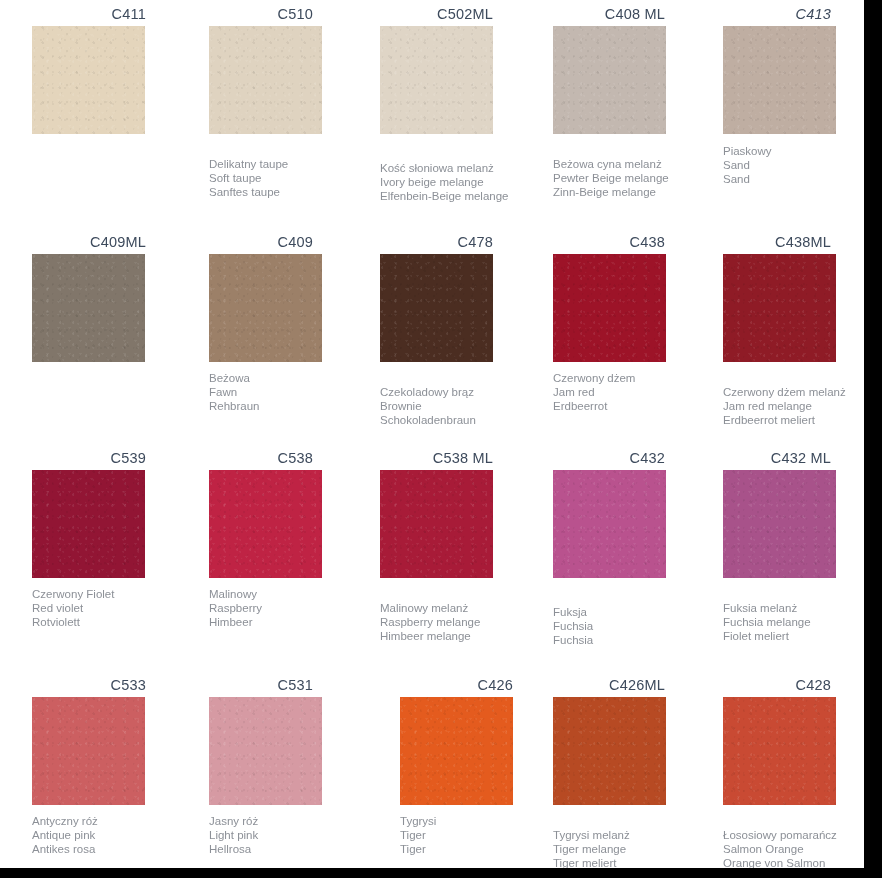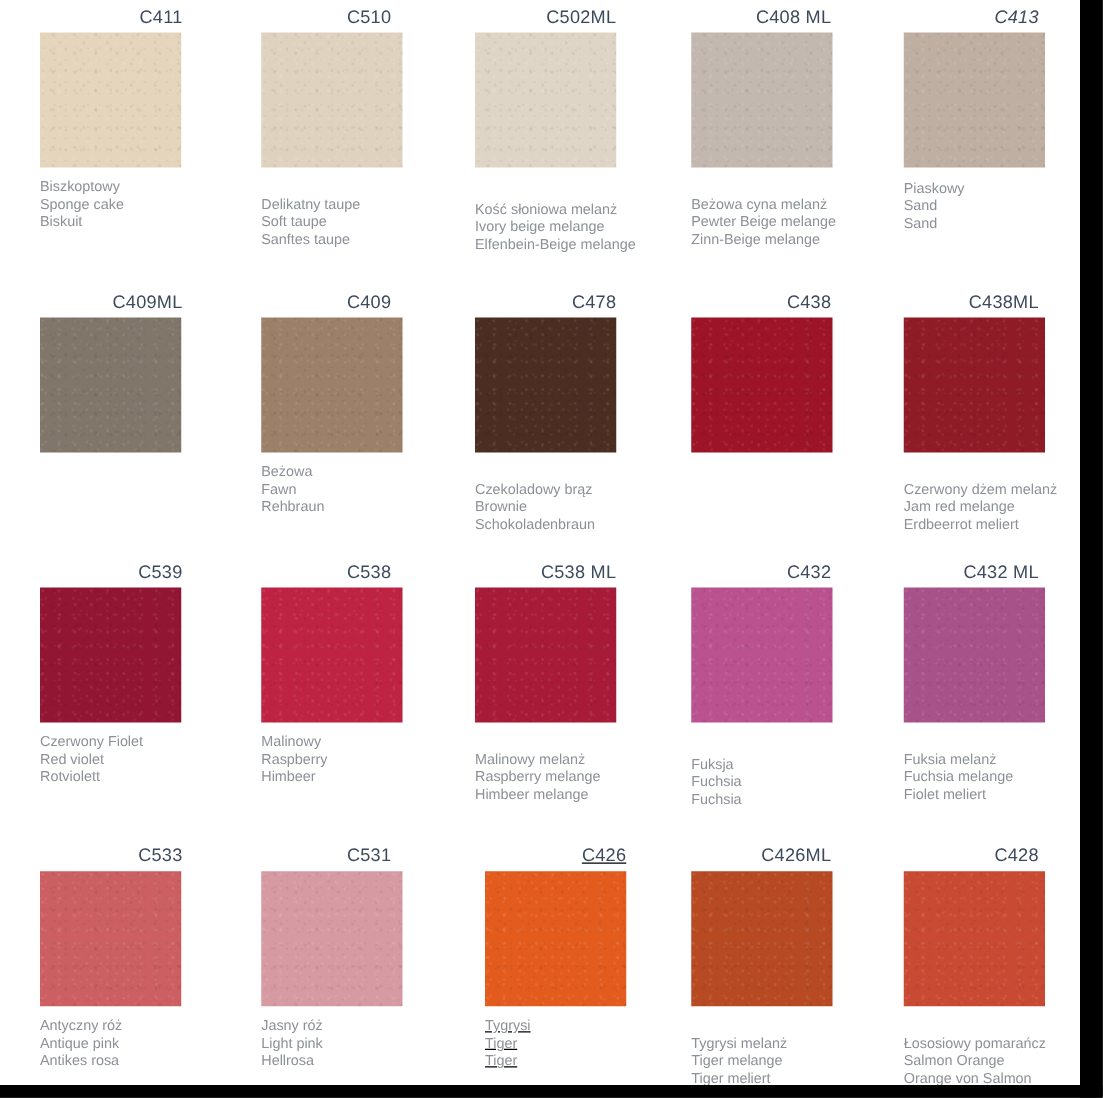--- a/index.html
+++ b/index.html
@@ -106,25 +106,20 @@
 </style>
 </head>
 <body>
 
 <div id="page">
   <div id="grid">
       <div class="swatch-row" style="top: 6px;">
         <div class="swatch-cell" style="left: 32px;">
           <div class="swatch-code" style="width: 116px;">C411</div>
           <div class="swatch-chip" title="C411" style="background: rgb(228, 213, 188); margin-top: 2px;"></div>
-          <div class="swatch-names" style="margin-top: 9px;">
-            <div class="name-pl">Biszkoptowy</div>
-            <div class="name-en">Sponge cake</div>
-            <div class="name-de">Biskuit</div>
-          </div>
         </div>
         <div class="swatch-cell" style="left: 209px;">
           <div class="swatch-code" style="width: 106px;">C510</div>
           <div class="swatch-chip" title="C510" style="background: rgb(223, 211, 192); margin-top: 2px;"></div>
           <div class="swatch-names" style="margin-top: 23px;">
             <div class="name-pl">Delikatny taupe</div>
             <div class="name-en">Soft taupe</div>
             <div class="name-de">Sanftes taupe</div>
           </div>
         </div>
@@ -175,20 +170,25 @@
           <div class="swatch-chip" title="C478" style="background: rgb(75, 45, 33); margin-top: 2px;"></div>
           <div class="swatch-names" style="margin-top: 23px;">
             <div class="name-pl">Czekoladowy brąz</div>
             <div class="name-en">Brownie</div>
             <div class="name-de">Schokoladenbraun</div>
           </div>
         </div>
         <div class="swatch-cell" style="left: 553px;">
           <div class="swatch-code" style="width: 114px;">C438</div>
           <div class="swatch-chip" title="C438" style="background: rgb(157, 19, 40); margin-top: 2px;"></div>
+          <div class="swatch-names" style="margin-top: 9px;">
+            <div class="name-pl">Czerwony dżem</div>
+            <div class="name-en">Jam red</div>
+            <div class="name-de">Erdbeerrot</div>
+          </div>
         </div>
         <div class="swatch-cell" style="left: 723px;">
           <div class="swatch-code" style="width: 110px;">C438ML</div>
           <div class="swatch-chip" title="C438ML" style="background: rgb(143, 27, 38); margin-top: 2px;"></div>
           <div class="swatch-names" style="margin-top: 23px;">
             <div class="name-pl">Czerwony dżem melanż</div>
             <div class="name-en">Jam red melange</div>
             <div class="name-de">Erdbeerrot meliert</div>
           </div>
         </div>
@@ -252,21 +252,21 @@
         </div>
         <div class="swatch-cell" style="left: 209px;">
           <div class="swatch-code" style="width: 106px;">C531</div>
           <div class="swatch-chip" title="C531" style="background: rgb(214, 154, 163); margin-top: 2px;"></div>
           <div class="swatch-names" style="margin-top: 9px;">
             <div class="name-pl">Jasny róż</div>
             <div class="name-en">Light pink</div>
             <div class="name-de">Hellrosa</div>
           </div>
         </div>
-        <div class="swatch-cell" style="left: 388px; text-decoration: underline;">
+        <div class="swatch-cell" style="left: 400px;">
           <div class="swatch-code" style="width: 115px;">C426</div>
           <div class="swatch-chip" title="C426" style="background: rgb(228, 91, 30); margin-top: 2px;"></div>
           <div class="swatch-names" style="margin-top: 9px;">
             <div class="name-pl">Tygrysi</div>
             <div class="name-en">Tiger</div>
             <div class="name-de">Tiger</div>
           </div>
         </div>
         <div class="swatch-cell" style="left: 553px;">
           <div class="swatch-code" style="width: 114px;">C426ML</div>

